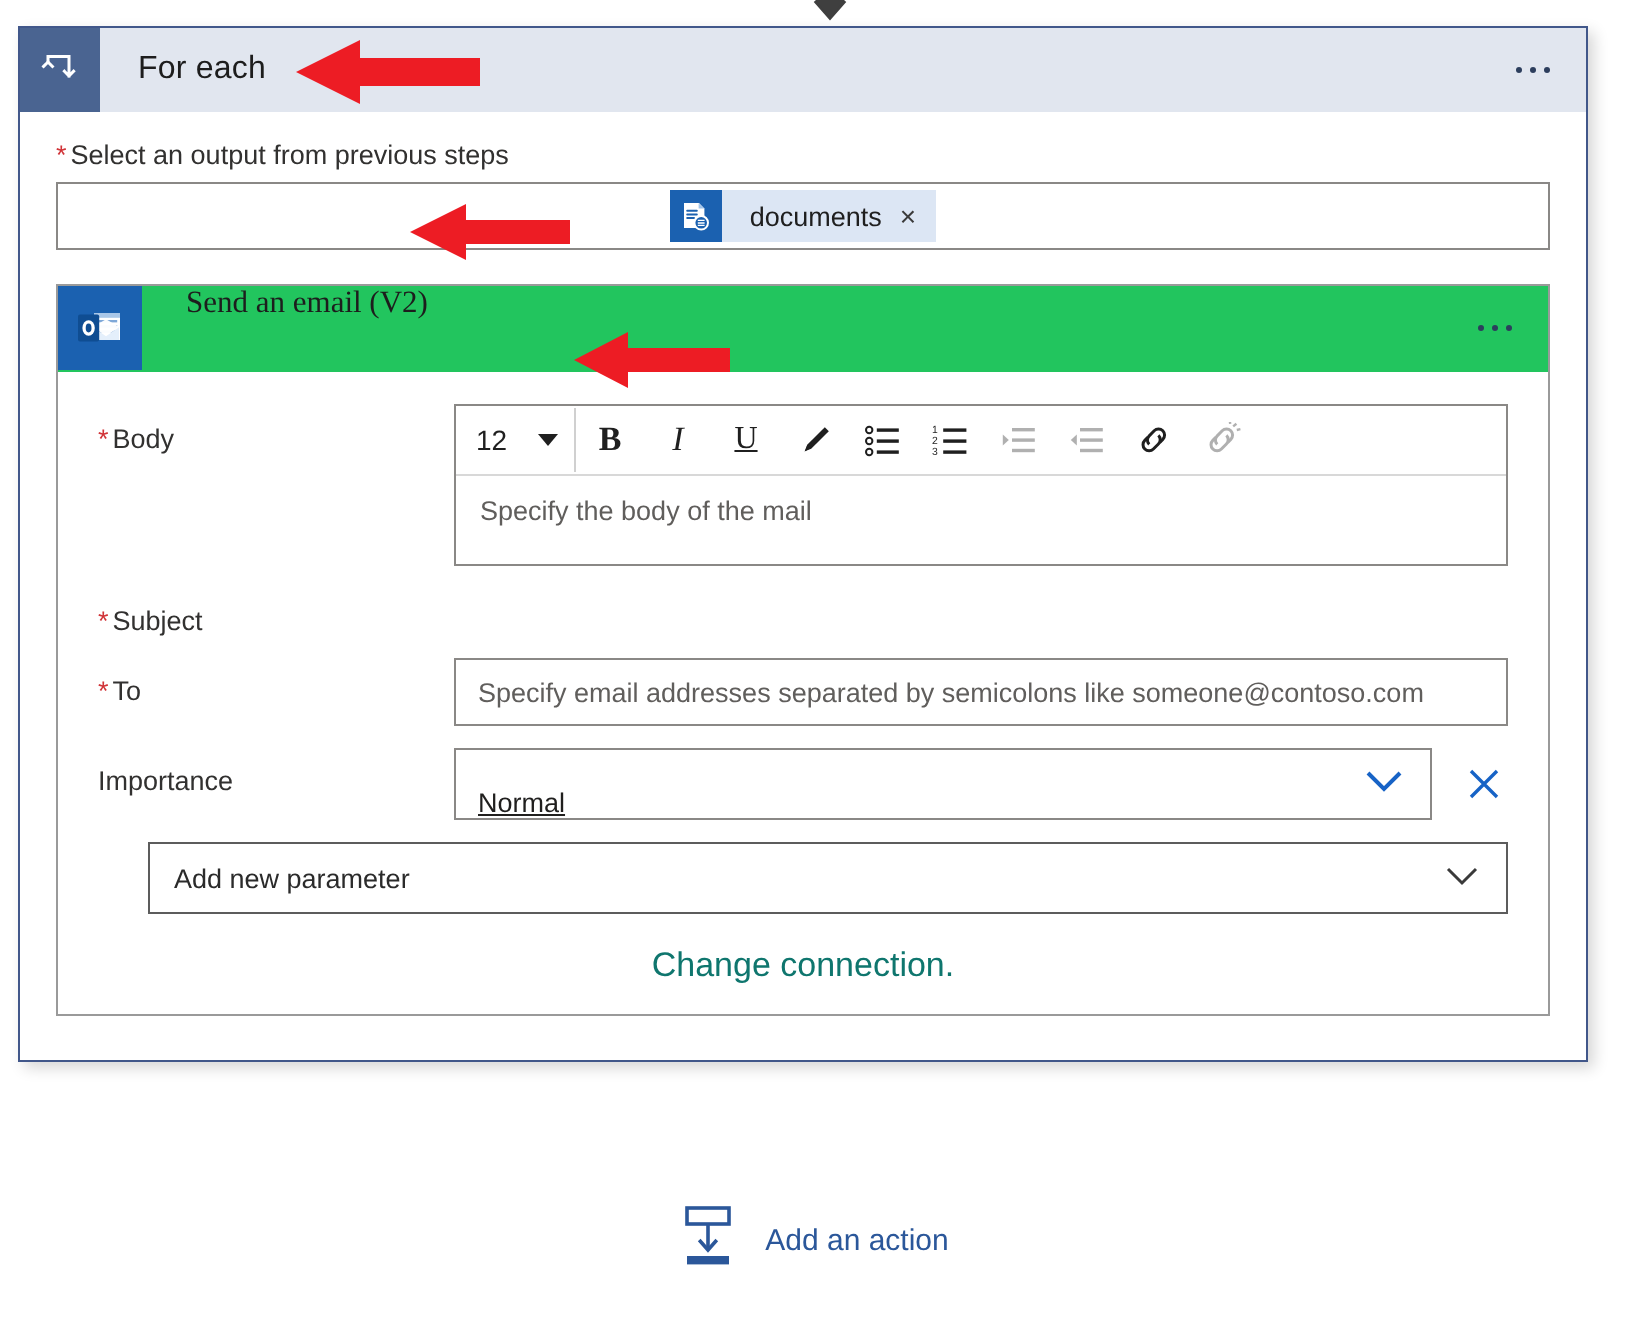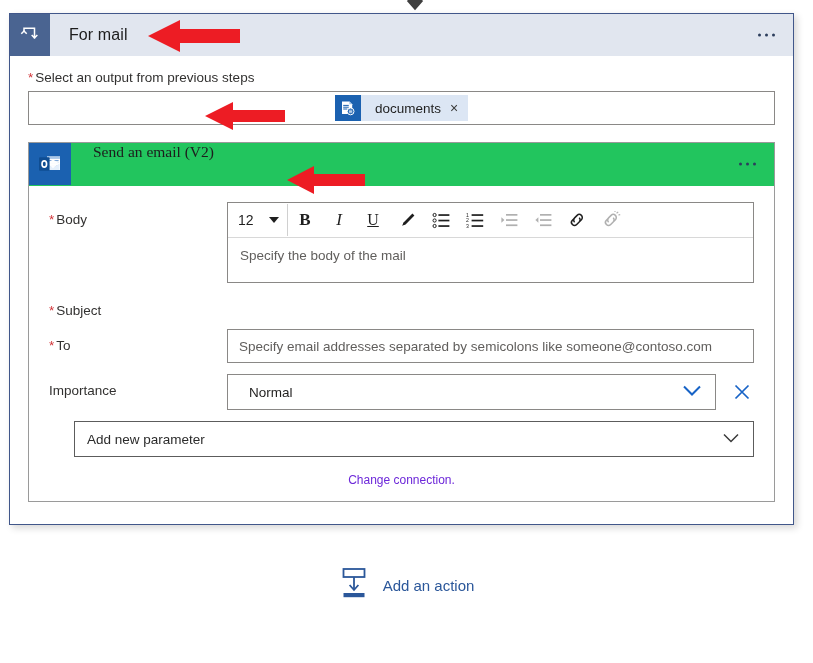--- a/index.html
+++ b/index.html
@@ -252,26 +252,27 @@
 
   
   .importance-wrap { display: flex; align-items: center; }
   .combo {
     position: relative;
     flex: 1 1 auto;
     height: 36px;
     border: 1px solid #8a8886;
     background: #fff;
     display: flex;
-    align-items: center;
-    padding: 0 21px;
+    align-items: flex-end;
+    padding: 0 11px;
     box-sizing: border-box;
     font-size: 13.5px;
     color: #201f1e;
     cursor: pointer;
+    text-decoration: underline;
   }
   .combo .chev {
     position: absolute;
     right: 12px;
     top: 50%;
     transform: translateY(-50%);
   }
   .delete-x {
     margin-left: 14px;
     width: 24px; height: 24px;
@@ -292,30 +293,30 @@
     position: relative;
     font-size: 13.5px;
     color: #2b2b2b;
     cursor: pointer;
   }
   .add-param .chev { position: absolute; right: 12px; top: 50%; transform: translateY(-50%); }
 
   .change-conn {
     text-align: center;
     margin: 16px 0 6px 0;
-    font-size: 12px;
-    color: #6d28d9;
+    font-size: 17px;
+    color: #0f766e;
     cursor: pointer;
   }
 
   
   .add-action-row {
     position: absolute;
     left: 0;
-    top: 567px;
+    top: 602px;
     width: 813px;
     display: flex;
     align-items: center;
     justify-content: center;
     gap: 14px;
     cursor: pointer;
   }
   .add-action-label {
     font-size: 15px;
     color: #2b579a;
@@ -336,21 +337,21 @@
 
 <div class="foreach-card">
 
   <div class="card-header">
     <div class="header-icon-tile">
       <svg width="20" height="20" viewBox="0 0 20 20" aria-hidden="true">
         <path d="M4 6 L4 3.2 L14.5 3.2 L14.5 13 M14.5 13 L12.2 10.6 M14.5 13 L16.8 10.6" stroke="#ffffff" stroke-width="1.5" fill="none" stroke-linecap="square"></path>
         <path d="M4 6 L1.8 8.2 M4 6 L6.2 8.2" stroke="#ffffff" stroke-width="1.5" fill="none" stroke-linecap="square"></path>
       </svg>
     </div>
-    <div class="header-title">For mail</div>
+    <div class="header-title">For each</div>
     <div class="header-ellipsis">
       <i></i>
       <i></i>
       <i></i>
     </div>
   </div>
 
   <div class="card-body">
 
     <div class="req-label">

